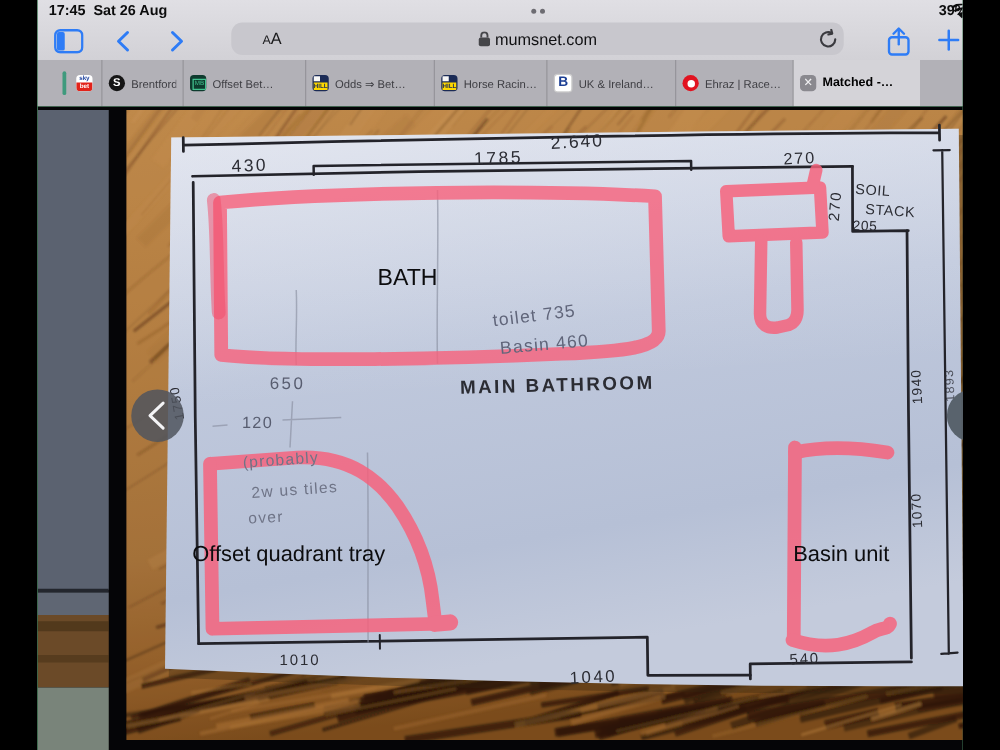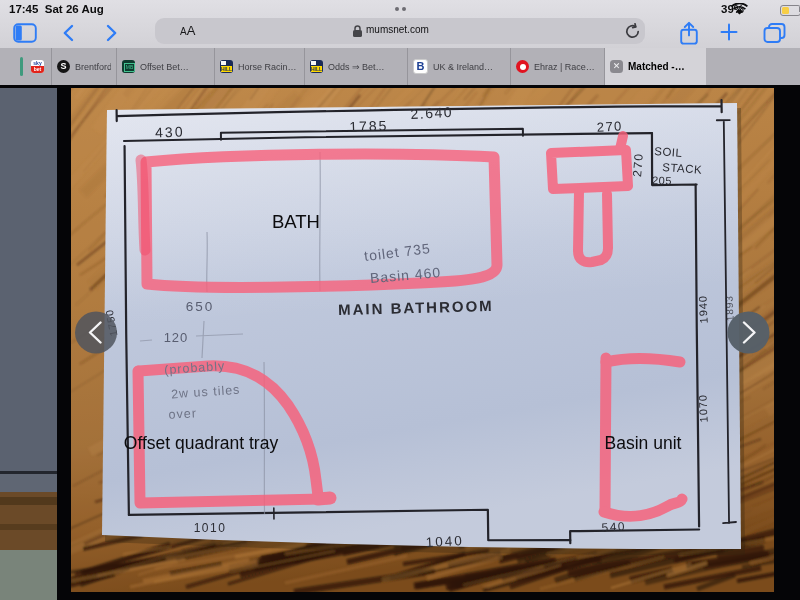--- a/index.html
+++ b/index.html
@@ -1,15 +1,15 @@
 <!DOCTYPE html>
 <html><head><meta charset="utf-8">
 <style>
 html,body{margin:0;padding:0;background:#000;}
-#screen{position:relative;width:800px;height:600px;overflow:hidden;font-family:"Liberation Sans",sans-serif;background:#86efac;}
+#screen{position:relative;width:740px;height:600px;overflow:hidden;font-family:"Liberation Sans",sans-serif;background:#86efac;margin-left:30px;}
 .abs{position:absolute;}
 #chrome{position:absolute;left:0;top:0;width:800px;height:48px;background:linear-gradient(#e0dfe4,#d2d1d6);}
 #tabbar{position:absolute;left:0;top:48px;width:800px;height:37px;background:#b2b1b7;display:flex;align-items:stretch;}
 .tab{display:flex;align-items:center;justify-content:flex-start;padding:0 5px;box-sizing:border-box;border-right:1px solid #96959b;overflow:hidden;white-space:nowrap;}
 .tab .t{font-size:9px;color:#3e3e43;margin-left:5px;overflow:hidden;text-overflow:clip;white-space:nowrap;}
 .fav{width:13px;height:13px;flex:0 0 13px;border-radius:3px;position:relative;overflow:hidden;}
 </style></head><body>
 <div id="screen">
 
 <div id="chrome">
@@ -46,21 +46,21 @@
  </svg>
 
  <div class="abs" style="left:155px;top:18px;width:490px;height:26px;border-radius:9px;background:#c8c7cd;"></div>
 
  <div class="abs" style="left:180px;top:23px;font-size:13px;color:#19191b;"><span style="font-size:10px">A</span>A</div>
 
  <svg class="abs" style="left:352px;top:25px" width="11" height="13" viewBox="0 0 11 13">
    <rect x="1" y="5" width="9" height="7" rx="1.6" fill="#454549"></rect>
    <path d="M3 5 V3.4 A2.5 2.5 0 0 1 8 3.4 V5" stroke="#454549" stroke-width="1.5" fill="none"></path>
  </svg>
- <div class="abs" style="left:366px;top:23.5px;font-size:10px;color:#111113;">mumsnet.com</div>
+ <div class="abs" style="left:366px;top:23.5px;font-size:13px;color:#111113;">mumsnet.com</div>
 
  <svg class="abs" style="left:624px;top:23px" width="17" height="17" viewBox="0 0 17 17">
    <path d="M14.2 8.5 A5.7 5.7 0 1 1 11.5 3.6" stroke="#3a3a3f" stroke-width="1.7" fill="none" stroke-linecap="round"></path>
    <path d="M11 0.8 L11.8 3.9 L8.7 4.6" fill="none" stroke="#3a3a3f" stroke-width="1.7" stroke-linecap="round" stroke-linejoin="round"></path>
  </svg>
 
  <svg class="abs" style="left:678px;top:21px" width="22" height="25" viewBox="0 0 22 25">
    <rect x="3.2" y="8.8" width="15.6" height="13.8" rx="2.4" fill="none" stroke="#2e7cf6" stroke-width="1.9"></rect>
    <line x1="11" y1="2.4" x2="11" y2="14.4" stroke="#2e7cf6" stroke-width="1.9" stroke-linecap="round"></line>
    <polyline points="6.8,6 11,1.8 15.2,6" fill="none" stroke="#2e7cf6" stroke-width="1.9" stroke-linecap="round" stroke-linejoin="round"></polyline>
@@ -93,36 +93,36 @@
  <div class="tab" style="width:65px;">
    <div class="fav" style="background:#151515;border-radius:7px;color:#fff;font-size:9px;font-weight:bold;text-align:center;line-height:13px;">S</div>
    <div class="t">Brentford</div>
  </div>
 
  <div class="tab" style="width:98px;">
    <div class="fav" style="background:#0e3b2e;">
           <div style="position:absolute;left:2px;top:3px;width:9px;height:7px;border:1px solid #43c290;font-size:5px;color:#43c290;line-height:7px;text-align:center;">MB</div>
         </div>
    <div class="t">Offset Bet…</div>
+ </div>
+
+ <div class="tab" style="width:103px;">
+   <div class="fav" style="background:#1b2b56;">
+          <div style="position:absolute;left:1px;top:1px;width:5px;height:4px;background:#f7f7f7;"></div>
+          <div style="position:absolute;left:1px;bottom:1px;width:11px;height:6px;background:#ffd900;color:#1b2b56;font-size:5px;font-weight:bold;line-height:6px;text-align:center;">HILL</div>
+        </div>
+   <div class="t">Odds ⇒ Bet…</div>
  </div>
 
  <div class="tab" style="width:90px;">
    <div class="fav" style="background:#1b2b56;">
           <div style="position:absolute;left:1px;top:1px;width:5px;height:4px;background:#f7f7f7;"></div>
           <div style="position:absolute;left:1px;bottom:1px;width:11px;height:6px;background:#ffd900;color:#1b2b56;font-size:5px;font-weight:bold;line-height:6px;text-align:center;">HILL</div>
         </div>
    <div class="t">Horse Racin…</div>
- </div>
-
- <div class="tab" style="width:103px;">
-   <div class="fav" style="background:#1b2b56;">
-          <div style="position:absolute;left:1px;top:1px;width:5px;height:4px;background:#f7f7f7;"></div>
-          <div style="position:absolute;left:1px;bottom:1px;width:11px;height:6px;background:#ffd900;color:#1b2b56;font-size:5px;font-weight:bold;line-height:6px;text-align:center;">HILL</div>
-        </div>
-   <div class="t">Odds ⇒ Bet…</div>
  </div>
 
  <div class="tab" style="width:103px;">
    <div class="fav" style="background:#fff;border:0.5px solid #ccc;color:#b5122e;font-weight:bold;font-size:11px;text-align:center;line-height:12px;"><span style="color:#1c3f94;">B</span></div>
    <div class="t">UK &amp; Ireland…</div>
  </div>
 
 
  <div class="tab" style="width:94px;">
    <div class="fav" style="background:#e11320;border-radius:7px;">

